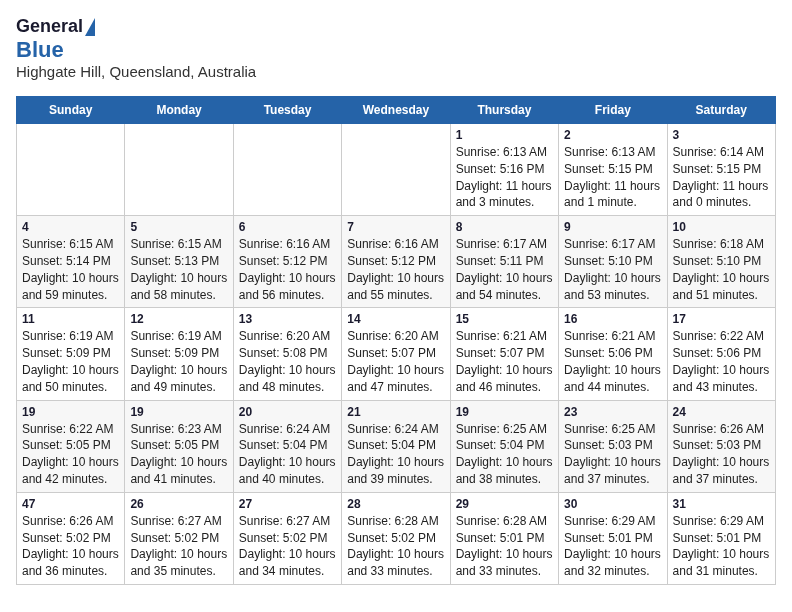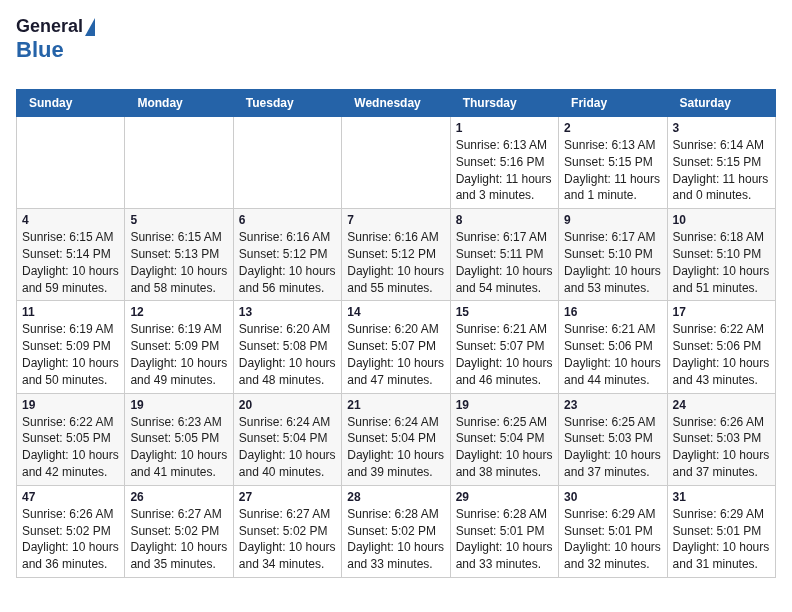--- a/index.html
+++ b/index.html
@@ -7,21 +7,21 @@
       font-family: Arial, sans-serif;
       background: #fff;
       width: 792px;
       min-height: 612px;
       padding: 16px;
     }
     .header-area {
       display: flex;
       justify-content: space-between;
       align-items: flex-start;
-      margin-bottom: 26px;
+      margin-bottom: 16px;
       flex-direction: column;
     }
     .logo {
       display: flex;
       flex-direction: column;
       align-items: flex-start;
     }
     .logo-general {
       font-size: 18px;
       font-weight: bold;
@@ -59,21 +59,21 @@
     }
     .calendar-table {
       width: 100%;
       border-collapse: collapse;
       font-size: 11px;
     }
     .calendar-table th {
       background-color: #2563a8;
       color: #fff;
       padding: 6px 12px;
-      text-align: left;
+      text-align: center;
       font-size: 12px;
       border: 1px solid #2563a8;
     }
     .calendar-table td {
       border: 1px solid #ccc;
       vertical-align: top;
       padding: 4px 5px;
       height: 80px;
       width: 108px;
       background: #fff;
@@ -101,20 +101,21 @@
 
 <div class="header-area">
   <div class="logo">
     <div class="logo-line">
       <span class="logo-general">General</span>
       <span class="logo-triangle"></span>
     </div>
     <span class="logo-blue">Blue</span>
   </div>
   <div class="title-area">
+    <div class="location-title">Highgate Hill, Queensland, Australia</div>
   </div>
 </div>
 
 <table class="calendar-table">
   <thead>
     <tr>
       <th>Sunday</th>
       <th>Monday</th>
       <th>Tuesday</th>
       <th>Wednesday</th>

